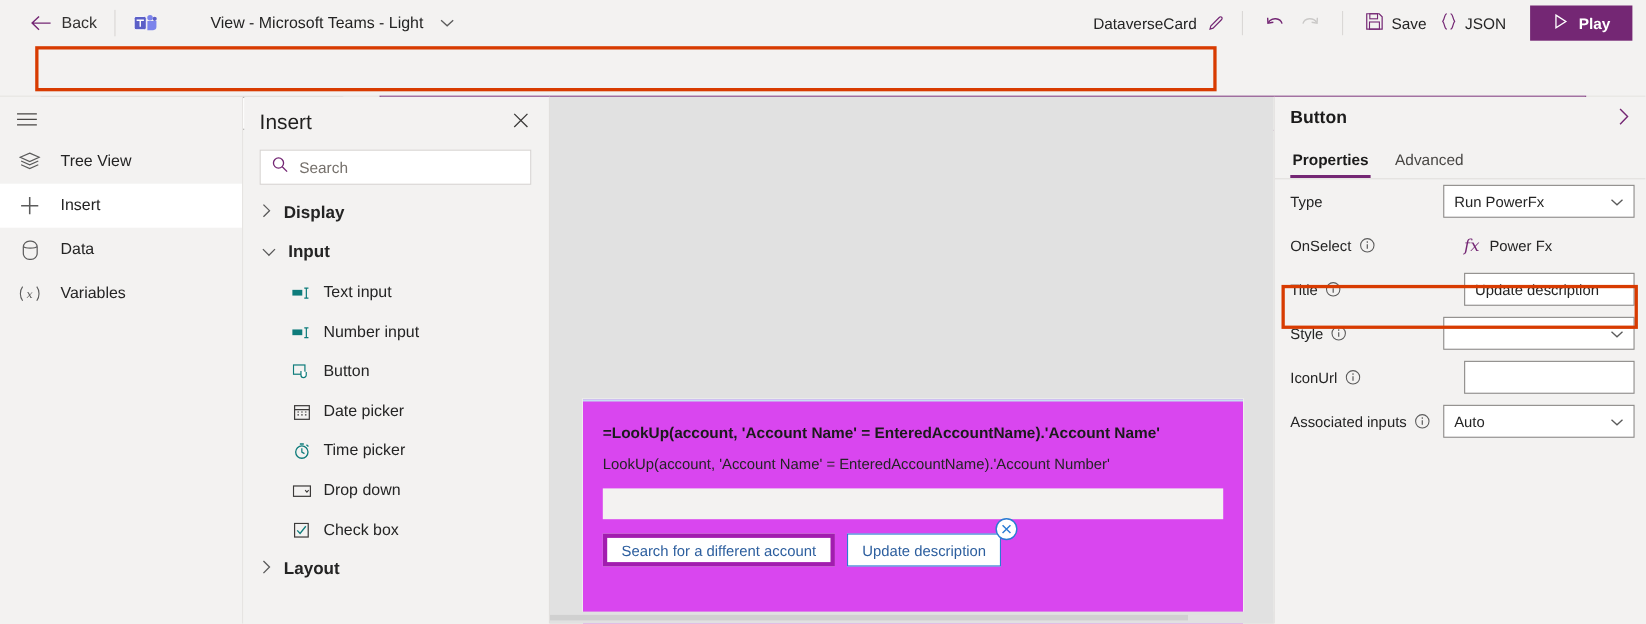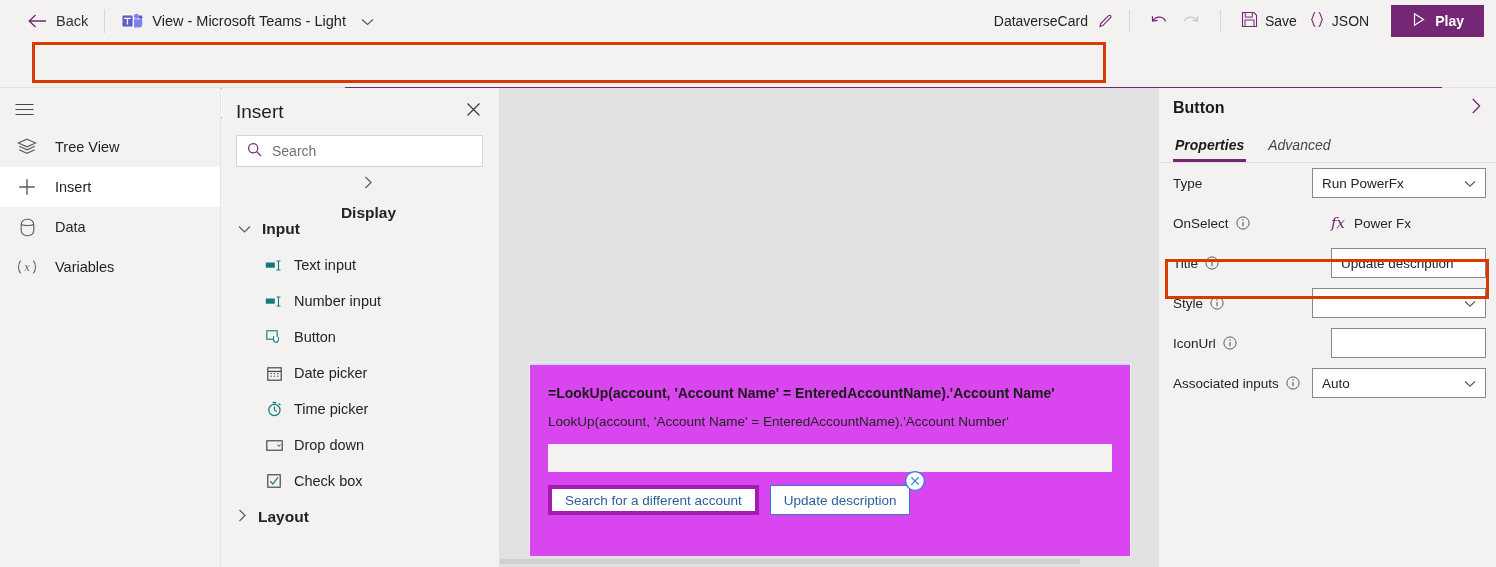--- a/index.html
+++ b/index.html
@@ -23,21 +23,21 @@
     margin-left: 28px; cursor: pointer;
   }
   .back-arrow { width: 19px; height: 14px; position: relative; }
   .back-arrow svg { display: block; }
   .back-label { font-size: 14.5px; color: #323130; }
   .tb-divider {
     width: 1px; height: 24px; background: #D9D6D4; margin: 0 16px;
   }
   .teams-group { display: flex; align-items: center; gap: 9px; cursor: pointer; }
   .teams-icon { width: 22px; height: 18px; }
-  .view-title { font-size: 14.5px; color: #242424; }
+  .view-title { font-size: 14.5px; color: #242424; margin-left: 39px; }
   .chev-sm { margin-left: 6px; }
 
   .topbar-right {
     margin-left: auto; display: flex; align-items: center; height: 41px;
   }
   .card-name { font-size: 14px; color: #242424; }
   .pencil-btn { margin-left: 9px; cursor: pointer; display:flex; align-items:center; }
   .vdiv { width: 1px; height: 22px; background: #DAD8D6; margin: 0 14px; }
   .icon-btn {
     display: flex; align-items: center; gap: 7px;
@@ -151,21 +151,21 @@
     display: flex; align-items: center; gap: 11px;
     height: 36px; padding-left: 16px; cursor: pointer;
     font-size: 15.5px; font-weight: bold; color: #242424;
   }
   .tree-item {
     display: flex; align-items: center; gap: 11px;
     height: 36px; padding-left: 43px; cursor: pointer;
     font-size: 14.5px; color: #242424; text-align: center;
   }
   .tree-item .ti-icon { width: 18px; display:flex; justify-content:center; }
-  .grp-margin { margin-top: 8px; flex-direction: column; }
+  .grp-margin { margin-top: 8px; }
 
   
   .canvas {
     position: absolute; left: 500px; top: 88px; width: 658px; height: 479px;
     background: #E1E1E1;
   }
   .app-card {
     position: absolute; left: 30px; top: 275px;
     width: 600px; height: 204px;
     background: #d946ef;
@@ -212,21 +212,21 @@
     position: absolute; left: 1158px; top: 88px; width: 338px; height: 479px;
     background: #F3F2F1;
     border-left: 1px solid #E5E3E1;
   }
   .props-head {
     display: flex; align-items: center;
     height: 40px; padding: 0 14px 0 14px;
   }
   .props-title { font-size: 16px; font-weight: bold; color: #1B1B1B; }
   .props-collapse { margin-left: auto; cursor: pointer; }
-  .tabs { display: flex; gap: 20px; padding: 0 14px; border-bottom: 1px solid #E1DFDD; font-style: italic; }
+  .tabs { display: flex; gap: 20px; padding: 0 14px; border-bottom: 1px solid #E1DFDD; }
   .tab {
     font-size: 14px; color: #484644; padding: 9px 2px 9px 2px; cursor: pointer;
   }
   .tab.active {
     color: #1B1B1B; font-weight: bold;
     box-shadow: inset 0 -3px 0 0 #742774;
   }
   .prow {
     display: flex; align-items: center;
     height: 40px; padding-left: 14px; padding-right: 10px;

